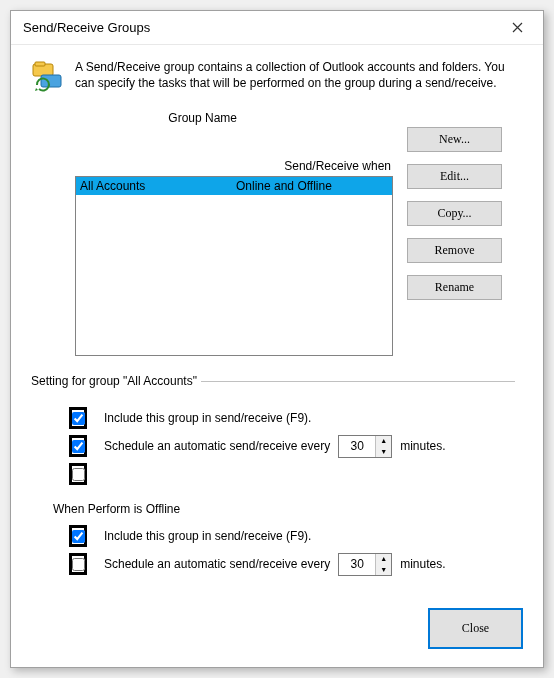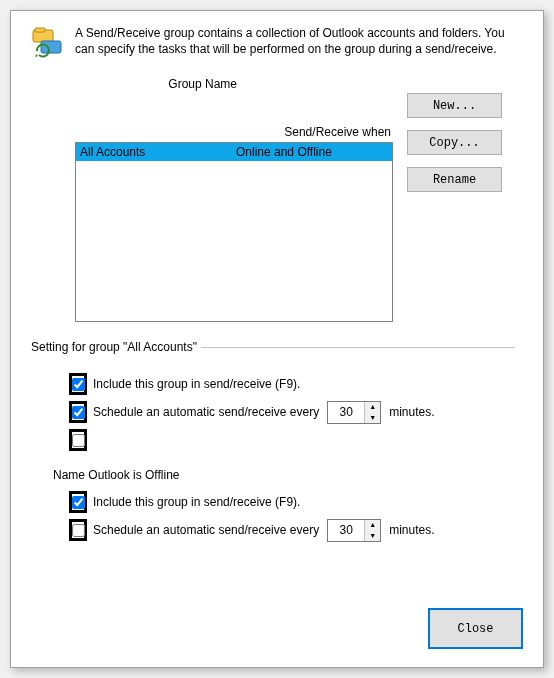--- a/index.html
+++ b/index.html
@@ -78,21 +78,21 @@
     display: flex;
     flex-direction: column;
     gap: 12px;
     padding-top: 18px;
   }
   .btn {
     width: 95px;
     height: 25px;
     background: #e1e1e1;
     border: 1px solid #adadad;
-    font-family: Liberation Mono, monospace;
+    font-family: Liberation Serif, serif;
     font-size: 12px;
     cursor: pointer;
   }
   fieldset.grp {
     border: none;
     border-top: 1px solid #c0c0c0;
     margin: 18px 0 0 0;
     padding: 6px 0 0 0;
   }
   fieldset.grp > legend {
@@ -111,21 +111,21 @@
     gap: 2px;
     height: 28px;
   }
   .hl {
     width: 18px; height: 22px;
     border: 3px solid #000;
     display: flex; align-items: center; justify-content: center;
     background: #fff;
   }
   .hl input { margin:0; }
-  .cblabel { margin-left: 4px; }
+  .cblabel { margin-left: 15px; }
   .num {
     width: 54px; height: 23px;
     display: inline-flex;
     border: 1px solid #7a7a7a;
     margin: 0 6px;
   }
   .num input {
     width: 36px; border: none; outline: none;
     text-align: center; font-family: inherit; font-size: 12px;
   }
@@ -150,20 +150,29 @@
     border: 2px solid #0078d7;
     background: #e1e1e1;
     width: 95px; height: 41px;
   }
 </style>
 </head>
 <body>
 
 <div class="dialog">
 
+  <div class="titlebar">
+    <span class="title">Send/Receive Groups</span>
+    <span class="spacer"></span>
+    <div class="close-x">
+      <svg width="11" height="11" viewBox="0 0 11 11">
+          <path d="M1 1 L10 10 M10 1 L1 10" stroke="#333" stroke-width="1.2" fill="none"></path>
+        </svg>
+    </div>
+  </div>
 
   <div class="body">
 
     <div class="intro">
       <div class="icon-box">
         <svg viewBox="0 0 34 34">
           <rect x="2" y="3" width="20" height="12" rx="2" fill="#f5c84c" stroke="#b8860b"></rect>
           <rect x="4" y="1" width="10" height="4" rx="1" fill="#f5c84c" stroke="#b8860b"></rect>
           <rect x="10" y="14" width="20" height="12" rx="2" fill="#4aa3e0" stroke="#1e6fa8"></rect>
           <path d="M6 24 a6 6 0 1 1 2 4" fill="none" stroke="#2e8b2e" stroke-width="2"></path>
@@ -181,21 +190,23 @@
         </div>
         <div class="grid-body">
           <div class="grid-row">
             <div class="cell-a">All Accounts</div>
             <div class="cell-b">Online and Offline</div>
           </div>
         </div>
       </div>
       <div class="btn-col">
         <button class="btn">New...</button>
+        <button class="btn">Edit...</button>
         <button class="btn">Copy...</button>
+        <button class="btn">Remove</button>
         <button class="btn">Rename</button>
       </div>
     </div>
 
     <fieldset class="grp">
       <legend>Setting for group "All Accounts"</legend>
 
       <div class="sub">
         <div class="cbrow">
           <div class="hl">
@@ -217,21 +228,21 @@
           </span>
           <span>minutes.</span>
         </div>
         <div class="cbrow">
           <div class="hl">
               <input type="checkbox" style="">
             </div>
         </div>
       </div>
 
-      <div class="sublegend">Name Outlook is Offline</div>
+      <div class="sublegend">When Perform is Offline</div>
 
       <div class="sub2">
         <div class="cbrow">
           <div class="hl">
               <input type="checkbox" checked="" style="">
             </div>
           <span class="cblabel">Include this group in send/receive (F9).</span>
         </div>
         <div class="cbrow">
           <div class="hl">

